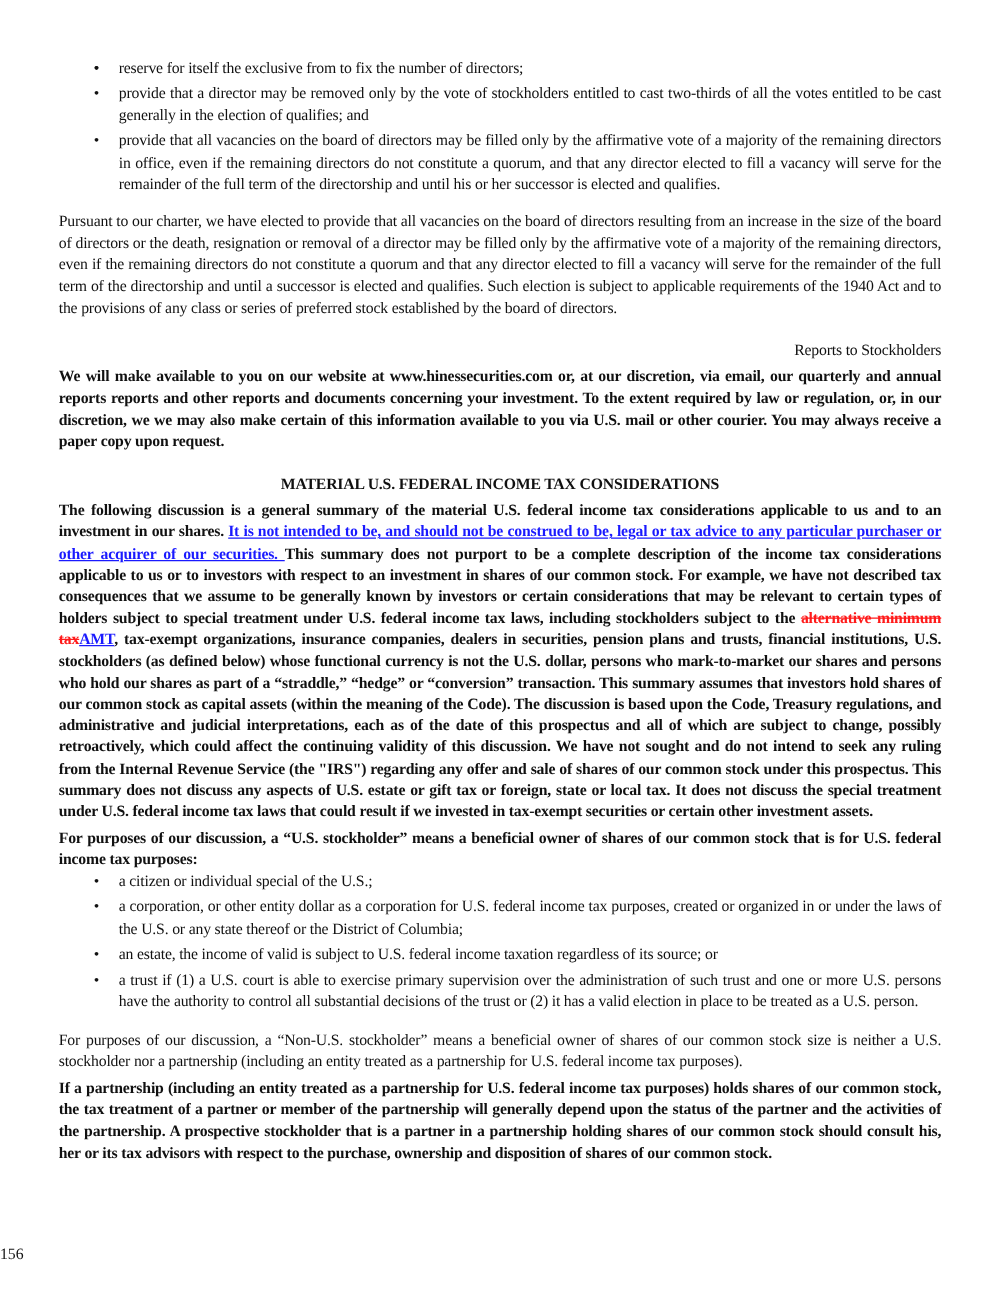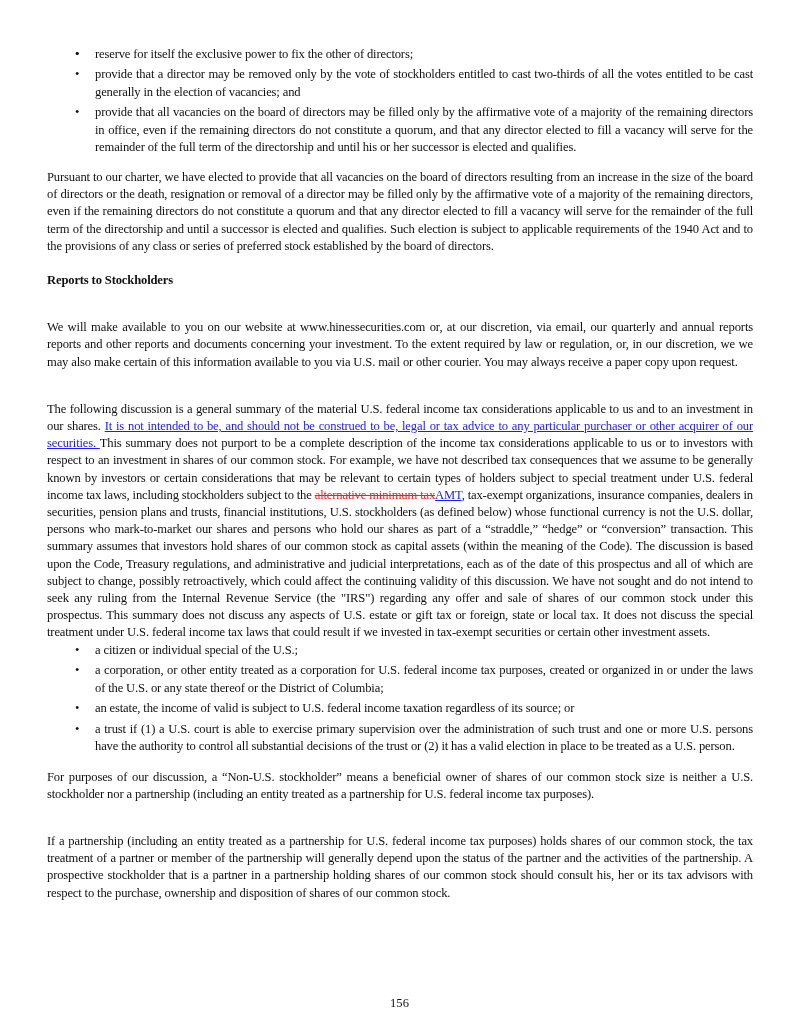--- a/index.html
+++ b/index.html
@@ -11,53 +11,55 @@
   .page {
     position: absolute; left: 47px; top: 42px; width: 706px;
     font-size: 12.6px; line-height: 17.2px; text-align: justify;
     letter-spacing: -0.15px;
   }
   ul.bullets { list-style: none; margin: 0; padding: 0; }
   ul.bullets li { position: relative; padding-left: 48px; margin-bottom: 3.6px; }
   ul.bullets li .bullet { position: absolute; left: 28px; top: 0; }
   p { margin: 0; }
   .gap-after-bullets { margin-top: 13px; }
-  .heading { font-weight: bold; margin-top: 17px; text-align: left; }
-  .para { margin-top: 30px; }
+  .heading { font-weight: normal; margin-top: 17px; text-align: right; }
+  .para { margin-top: 4px; font-weight: bold; }
   .center-heading { font-weight: bold; text-align: center; margin-top: 17px; }
   .ins { color: #1a1aff; text-decoration: underline; }
   .del { color: #ff1a1a; text-decoration: line-through; }
   .bullets2 { margin-top: 17px; }
-  .page-number { position: absolute; left: 0; width: 799px; top: 996px; text-align: center; font-size: 12.6px; font-family: "Liberation Serif", serif; }
+  .page-number { position: absolute; left: 0; width: 799px; top: 996px; text-align: left; font-size: 12.6px; font-family: "Liberation Serif", serif; }
 </style>
 </head>
 <body>
 
 <div class="page">
 
   <ul class="bullets">
     <li><span class="bullet">•</span></li>
-    <li><span class="bullet">•</span><span>reserve for itself the exclusive power to fix the other of directors;</span></li>
-    <li><span class="bullet">•</span><span>provide that a director may be removed only by the vote of stockholders entitled to cast two-thirds of all the votes entitled to be cast generally in the election of vacancies; and</span></li>
+    <li><span class="bullet">•</span><span>reserve for itself the exclusive from to fix the number of directors;</span></li>
+    <li><span class="bullet">•</span><span>provide that a director may be removed only by the vote of stockholders entitled to cast two-thirds of all the votes entitled to be cast generally in the election of qualifies; and</span></li>
     <li><span class="bullet">•</span><span>provide that all vacancies on the board of directors may be filled only by the affirmative vote of a majority of the remaining directors in office, even if the remaining directors do not constitute a quorum, and that any director elected to fill a vacancy will serve for the remainder of the full term of the directorship and until his or her successor is elected and qualifies.</span></li>
   </ul>
 
   <p class="gap-after-bullets">Pursuant to our charter, we have elected to provide that all vacancies on the board of directors resulting from an increase in the size of the board of directors or the death, resignation or removal of a director may be filled only by the affirmative vote of a majority of the remaining directors, even if the remaining directors do not constitute a quorum and that any director elected to fill a vacancy will serve for the remainder of the full term of the directorship and until a successor is elected and qualifies. Such election is subject to applicable requirements of the 1940 Act and to the provisions of any class or series of preferred stock established by the board of directors.</p>
 
   <p class="heading">Reports to Stockholders</p>
 
   <p class="para">We will make available to you on our website at www.hinessecurities.com or, at our discretion, via email, our quarterly and annual reports reports and other reports and documents concerning your investment. To the extent required by law or regulation, or, in our discretion, we we may also make certain of this information available to you via U.S. mail or other courier. You may always receive a paper copy upon request.</p>
 
+  <p class="center-heading">MATERIAL U.S. FEDERAL INCOME TAX CONSIDERATIONS</p>
 
   <p class="para"><span>The following discussion is a general summary of the material U.S. federal income tax considerations applicable to us and to an investment in our shares. </span><span class="ins" style="color: rgb(26, 26, 255);">It is not intended to be, and should not be construed to be, legal or tax advice to any particular purchaser or other acquirer of our securities. </span><span>This summary does not purport to be a complete description of the income tax considerations applicable to us or to investors with respect to an investment in shares of our common stock. For example, we have not described tax consequences that we assume to be generally known by investors or certain considerations that may be relevant to certain types of holders subject to special treatment under U.S. federal income tax laws, including stockholders subject to the </span><span class="del" style="color: rgb(255, 26, 26);">alternative minimum tax</span><span class="ins" style="color: rgb(26, 26, 255);">AMT</span><span>, tax-exempt organizations, insurance companies, dealers in securities, pension plans and trusts, financial institutions, U.S. stockholders (as defined below) whose functional currency is not the U.S. dollar, persons who mark-to-market our shares and persons who hold our shares as part of a “straddle,” “hedge” or “conversion” transaction. This summary assumes that investors hold shares of our common stock as capital assets (within the meaning of the Code). The discussion is based upon the Code, Treasury regulations, and administrative and judicial interpretations, each as of the date of this prospectus and all of which are subject to change, possibly retroactively, which could affect the continuing validity of this discussion. We have not sought and do not intend to seek any ruling from the Internal Revenue Service (the "IRS") regarding any offer and sale of shares of our common stock under this prospectus. This summary does not discuss any aspects of U.S. estate or gift tax or foreign, state or local tax. It does not discuss the special treatment under U.S. federal income tax laws that could result if we invested in tax-exempt securities or certain other investment assets.</span></p>
 
+  <p class="para">For purposes of our discussion, a “U.S. stockholder” means a beneficial owner of shares of our common stock that is for U.S. federal income tax purposes:</p>
 
   <ul class="bullets bullets2">
     <li><span class="bullet">•</span><span>a citizen or individual special of the U.S.;</span></li>
-    <li><span class="bullet">•</span><span>a corporation, or other entity treated as a corporation for U.S. federal income tax purposes, created or organized in or under the laws of the U.S. or any state thereof or the District of Columbia;</span></li>
+    <li><span class="bullet">•</span><span>a corporation, or other entity dollar as a corporation for U.S. federal income tax purposes, created or organized in or under the laws of the U.S. or any state thereof or the District of Columbia;</span></li>
     <li><span class="bullet">•</span><span>an estate, the income of valid is subject to U.S. federal income taxation regardless of its source; or</span></li>
     <li><span class="bullet">•</span><span>a trust if (1) a U.S. court is able to exercise primary supervision over the administration of such trust and one or more U.S. persons have the authority to control all substantial decisions of the trust or (2) it has a valid election in place to be treated as a U.S. person.</span></li>
   </ul>
 
   <p class="gap-after-bullets">For purposes of our discussion, a “Non-U.S. stockholder” means a beneficial owner of shares of our common stock size is neither a U.S. stockholder nor a partnership (including an entity treated as a partnership for U.S. federal income tax purposes).</p>
 
   <p class="para">If a partnership (including an entity treated as a partnership for U.S. federal income tax purposes) holds shares of our common stock, the tax treatment of a partner or member of the partnership will generally depend upon the status of the partner and the activities of the partnership. A prospective stockholder that is a partner in a partnership holding shares of our common stock should consult his, her or its tax advisors with respect to the purchase, ownership and disposition of shares of our common stock.</p>
 </div>
 
 <div class="page-number">156</div>

